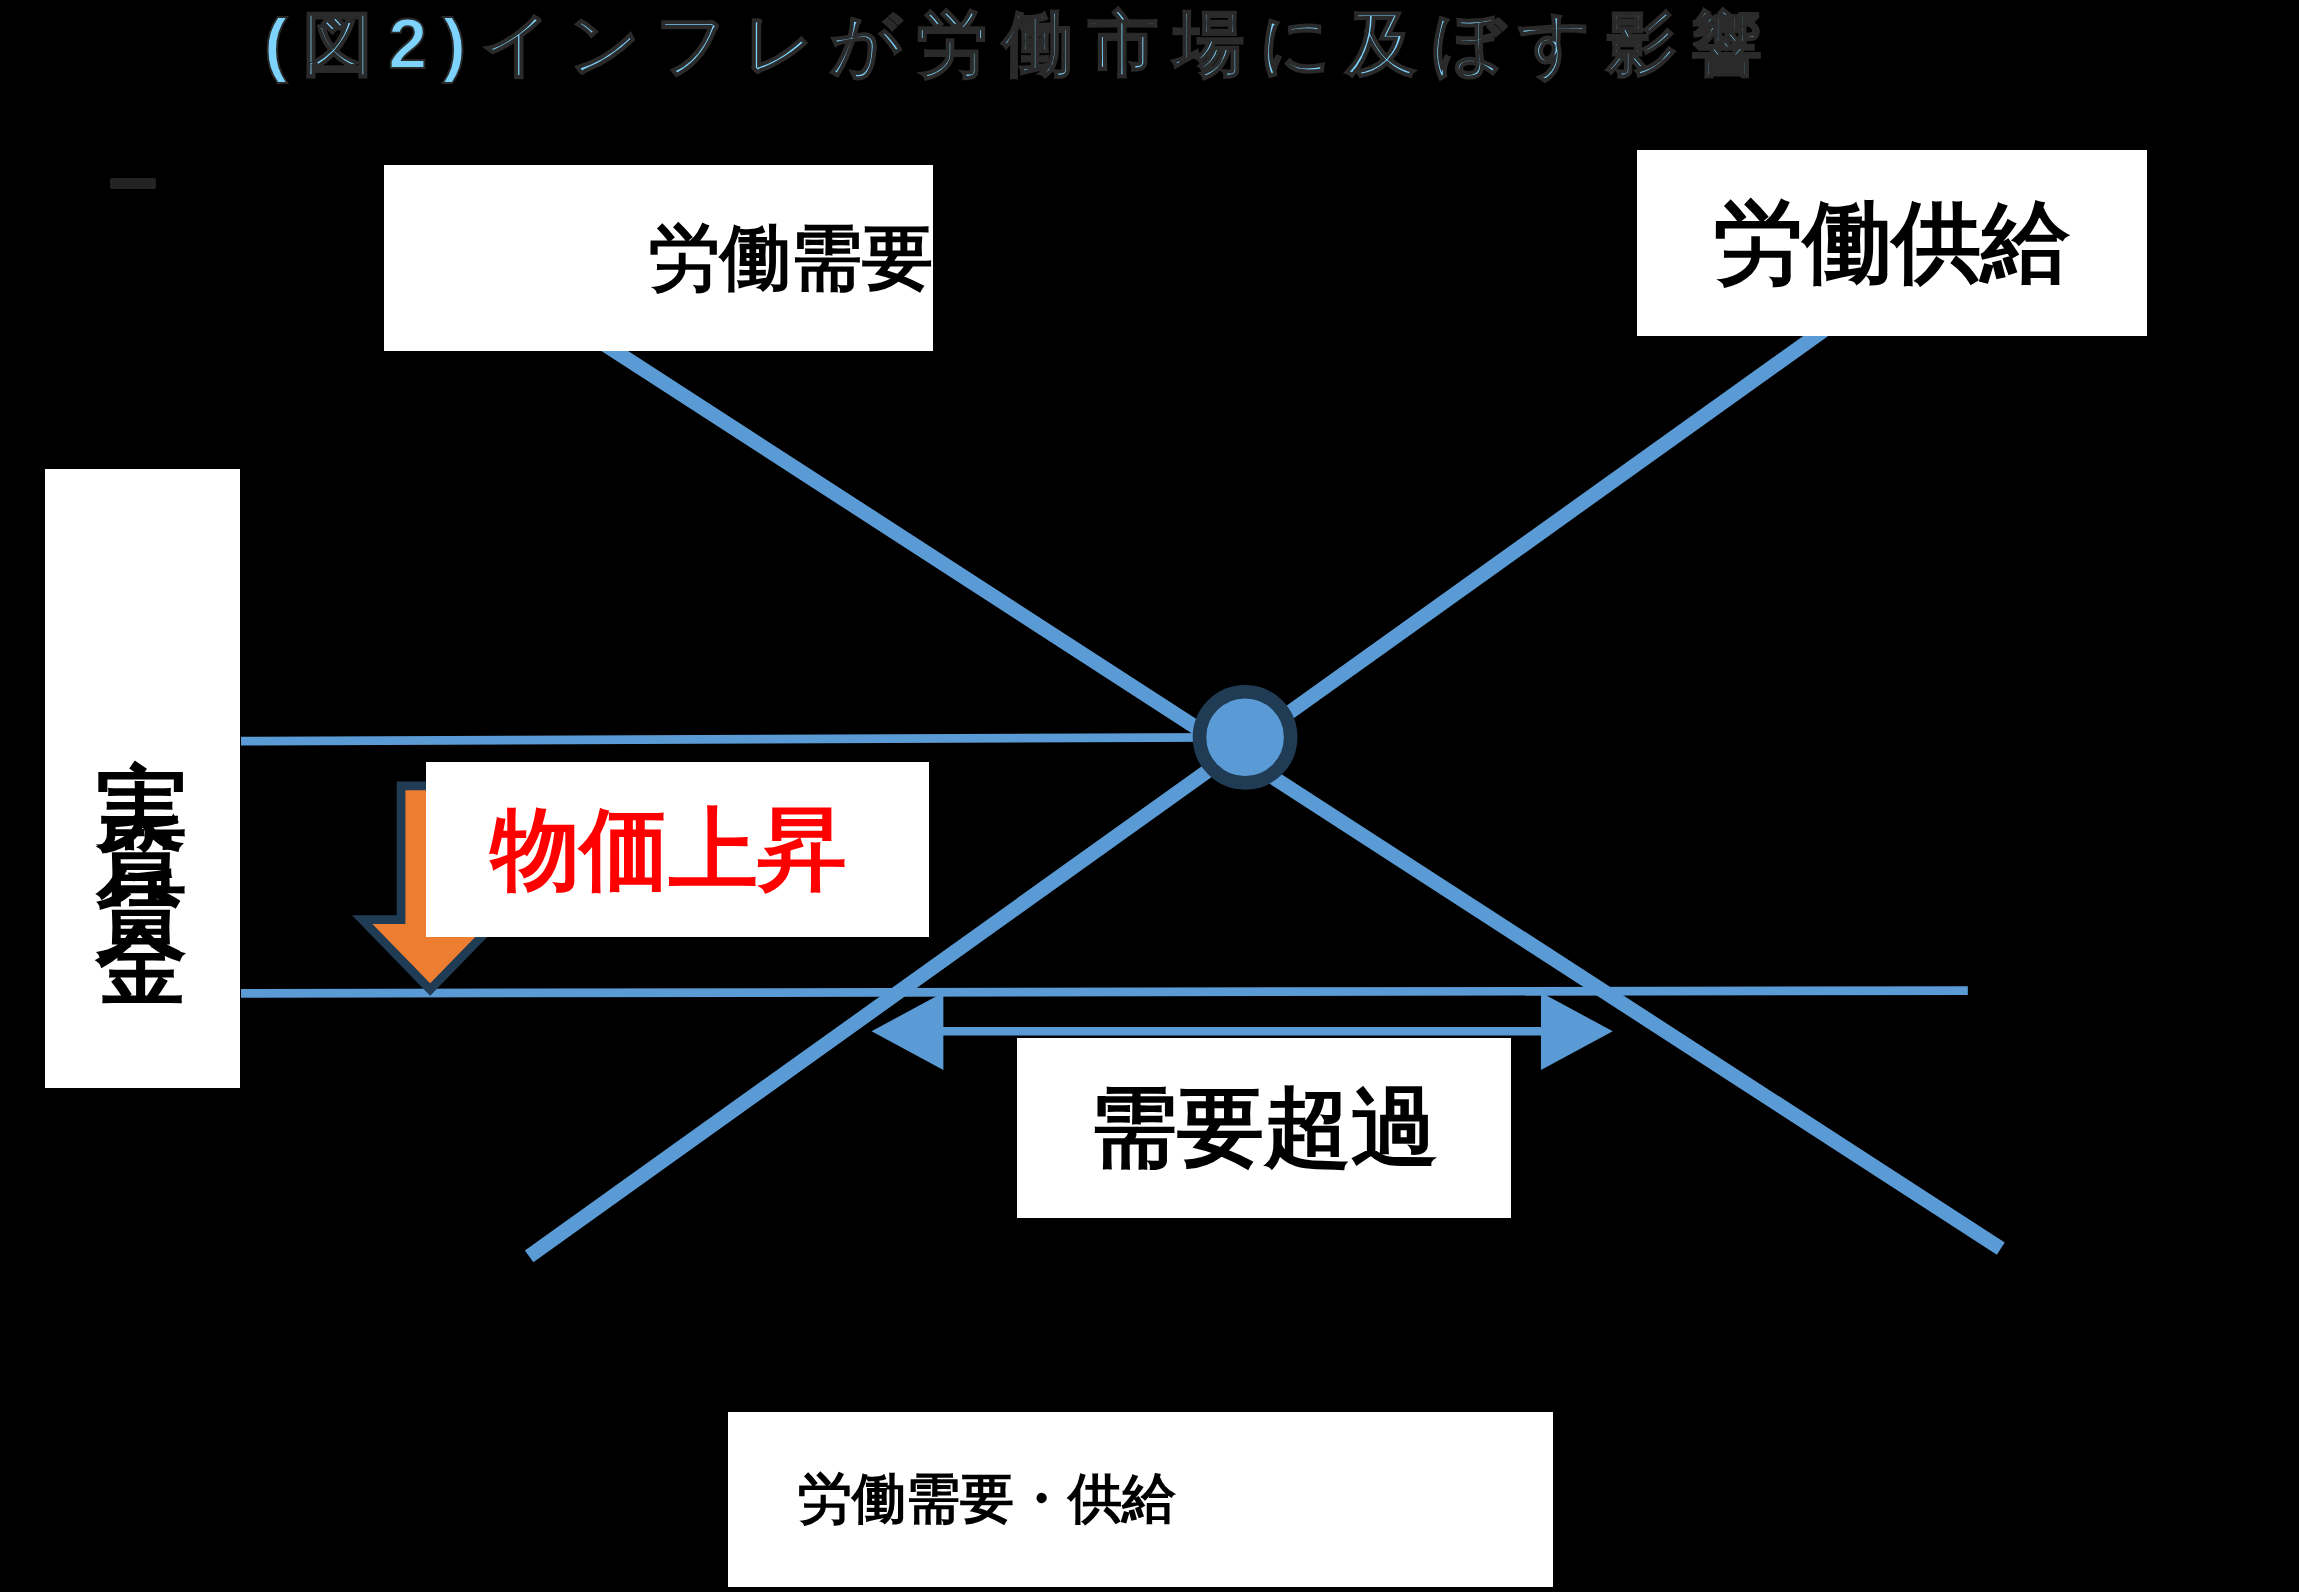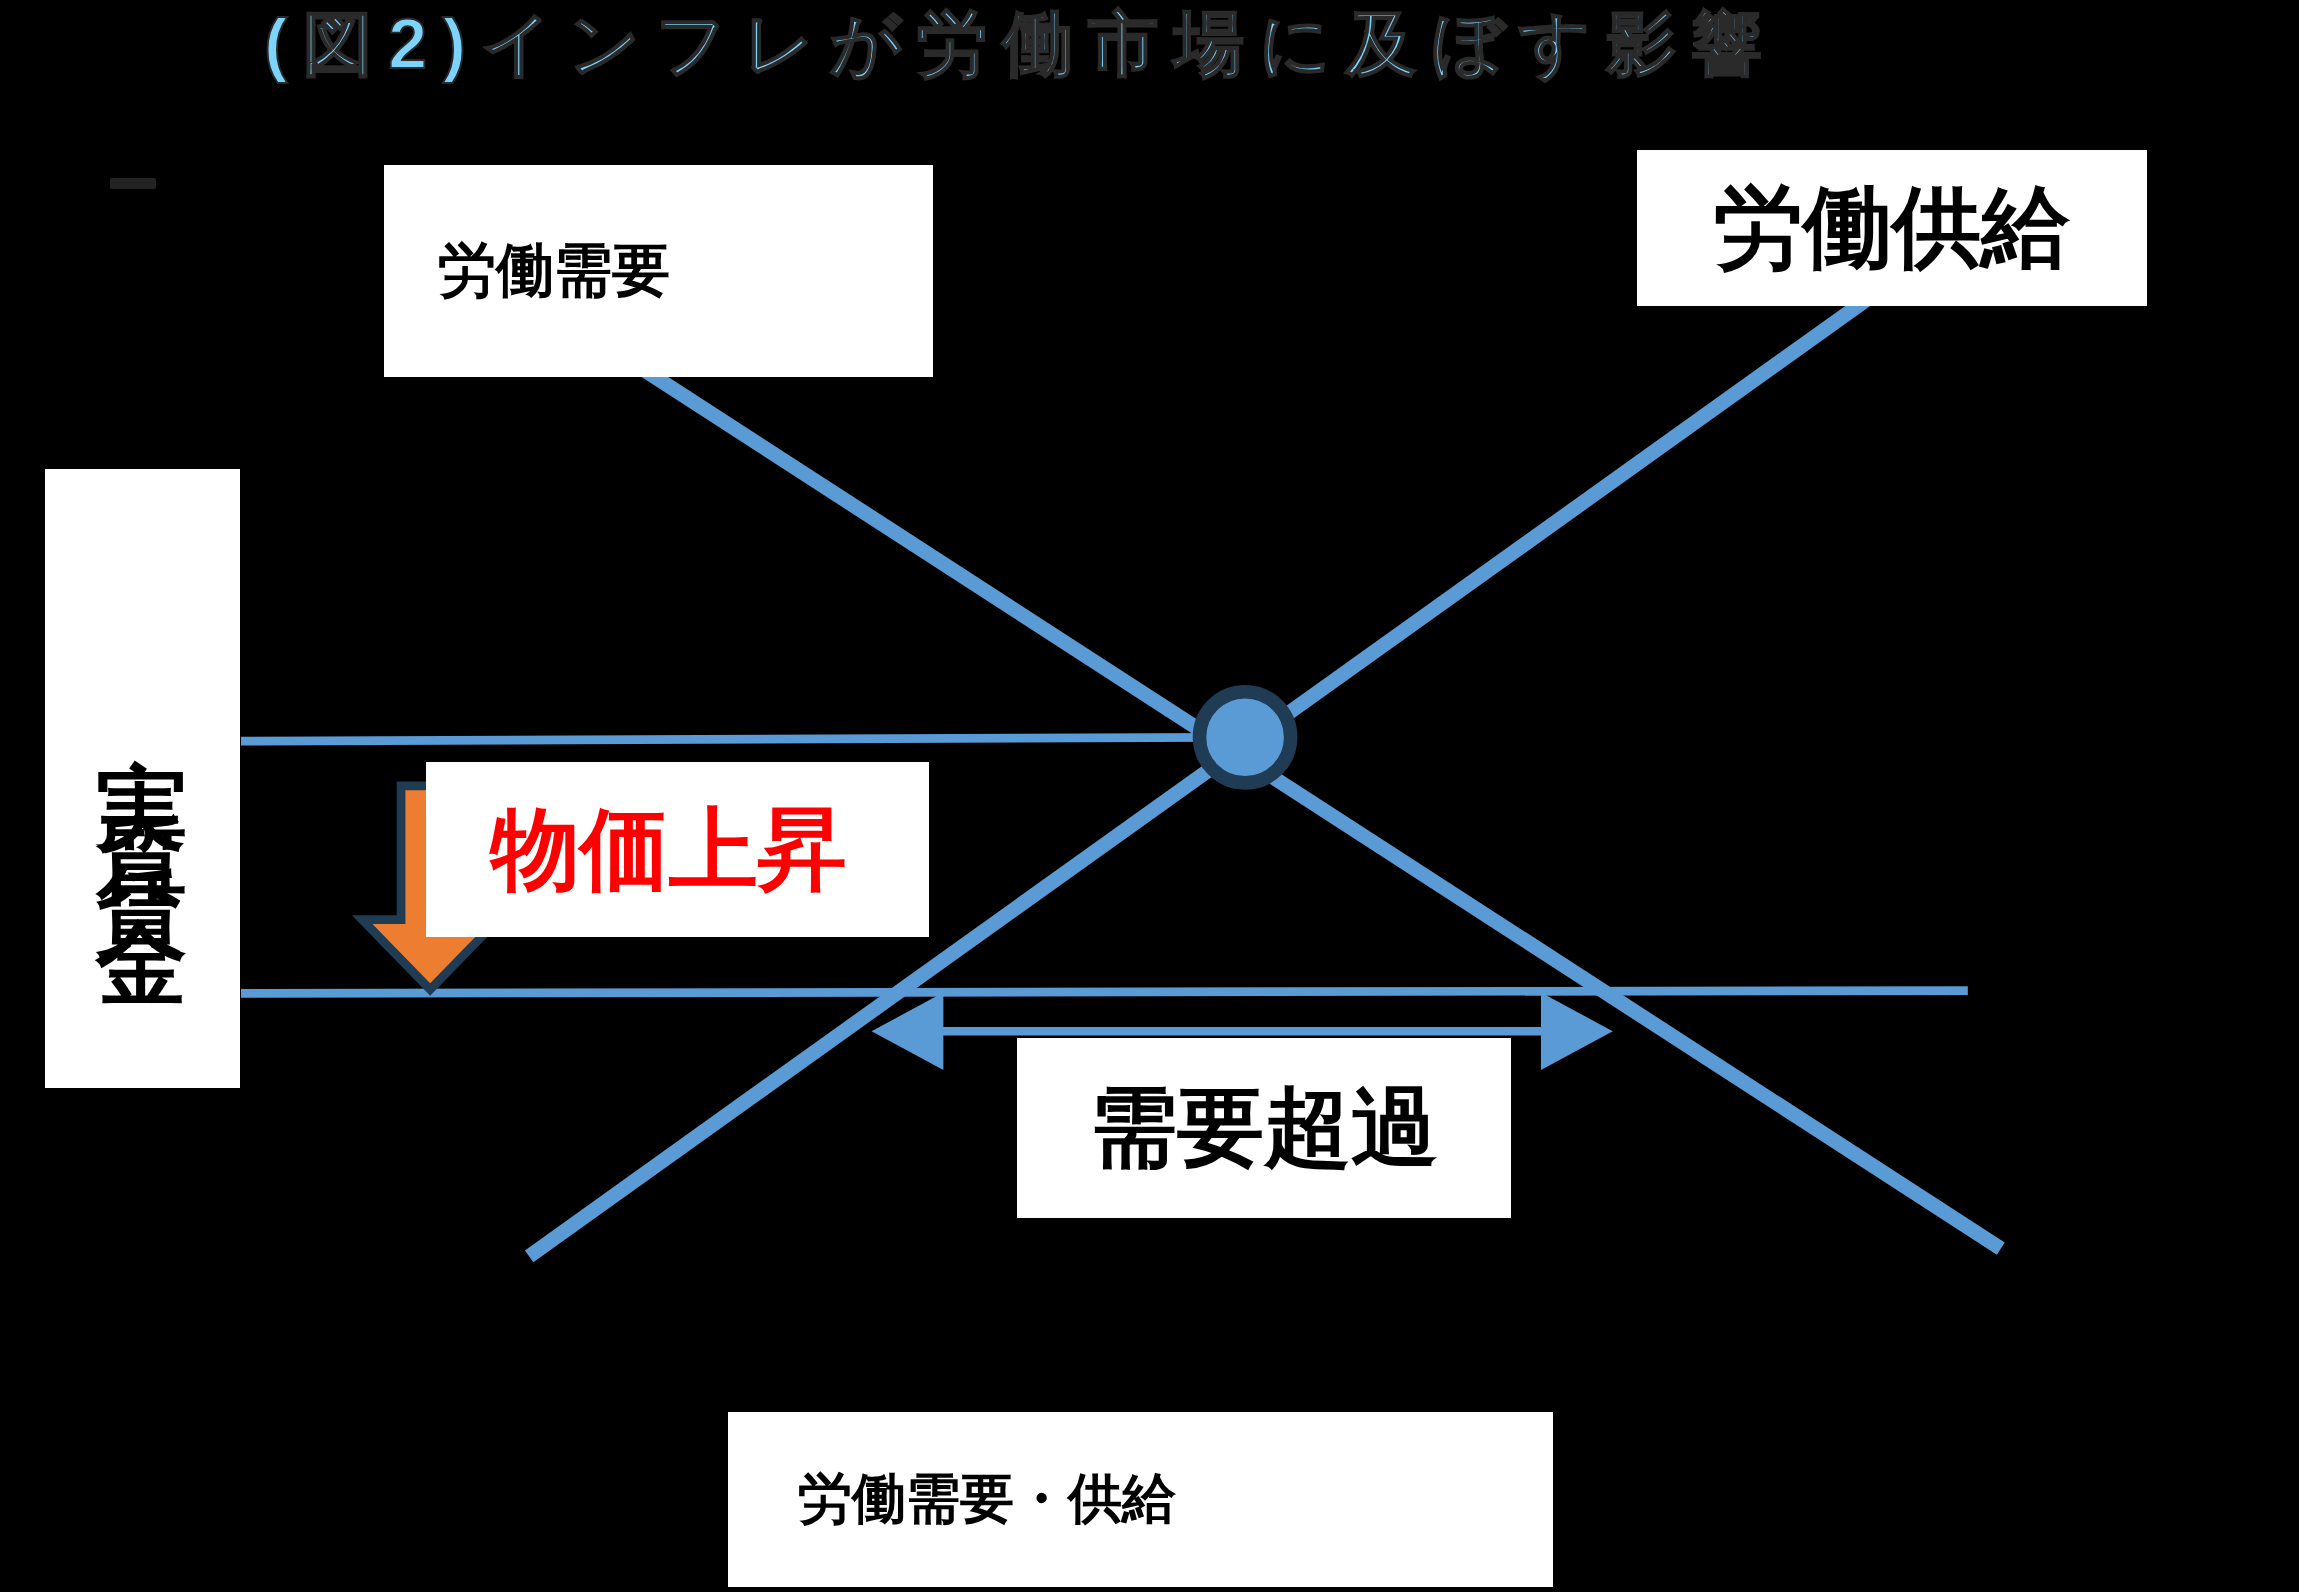--- a/index.html
+++ b/index.html
@@ -18,22 +18,22 @@
     font-weight:bold;color:#000;
     box-sizing:border-box;
     white-space:nowrap;
   }
   #page-title{
     position:absolute;left:264px;top:0;height:89px;line-height:89px;
     font-size:70px;font-weight:bold;letter-spacing:15.5px;
     color:#7dd3fc;-webkit-text-stroke:1.9px #2a2a2a;
     white-space:nowrap;
   }
-  #labor-demand-box{left:384px;top:165px;width:549px;height:212px;font-size:58px;padding-left:54px;}
-  #labor-supply-box{left:1637px;top:150px;width:510px;height:156px;font-size:89px;justify-content:center;}
+  #labor-demand-box{left:384px;top:165px;width:549px;height:186px;font-size:71px;padding-left:54px;justify-content:flex-end;}
+  #labor-supply-box{left:1637px;top:150px;width:510px;height:186px;font-size:89px;justify-content:center;}
   #real-wage-box{
     left:45px;top:469px;width:195px;height:619px;
     justify-content:center;
     font-size:91px;
     writing-mode:vertical-rl;text-orientation:upright;
     letter-spacing:54px;
     padding-top:25px;
   }
   #price-rise-box{left:426px;top:762px;width:503px;height:175px;font-size:89px;justify-content:center;padding-right:17.5px;}
   #price-rise-box .red{color:#FF0000;}

